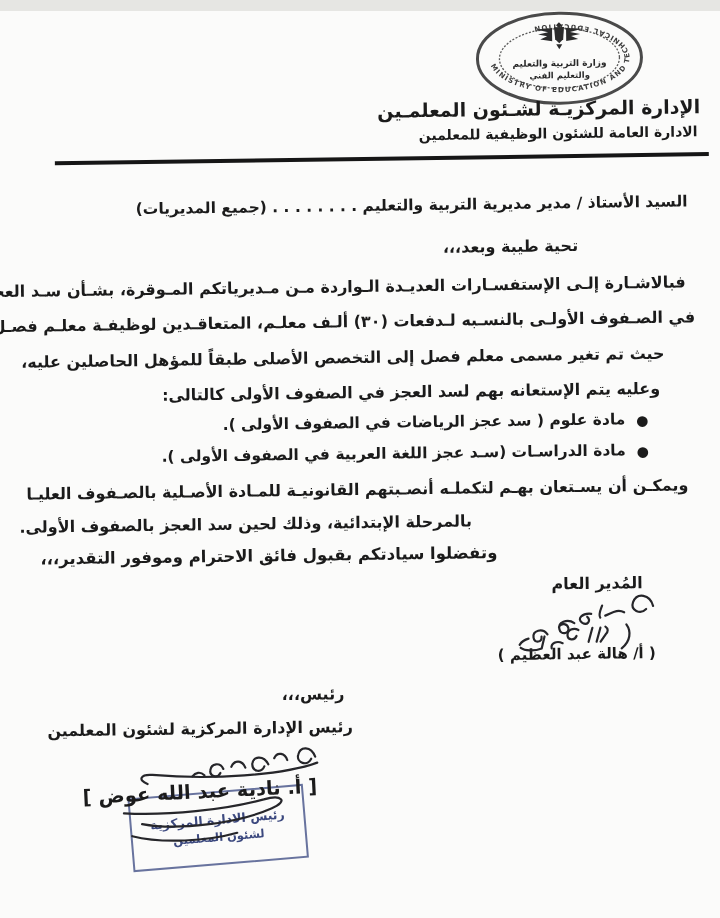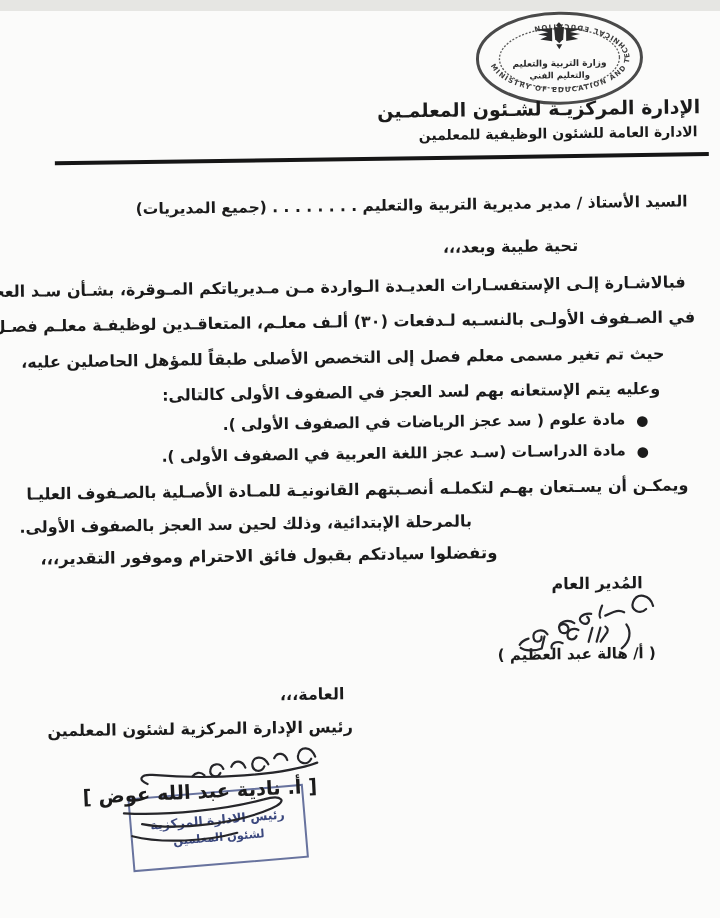--- a/index.html
+++ b/index.html
@@ -113,21 +113,21 @@
     <div class="txt cl2">بالمرحلة الإبتدائية، وذلك لحين سد العجز بالصفوف الأولى.</div>
     <div class="txt salut">وتفضلوا سيادتكم بقبول فائق الاحترام وموفور التقدير،،،</div>
 
     <div class="txt dir-title">المُدير العام</div>
     <svg class="sig1" viewBox="0 0 180 76">
       <path class="ink" d="M170,22 c-3,-12 -16,-14 -20,-4 c-3,8 7,13 13,7 m-22,3 c-7,-4 -13,1 -19,3 m-3,-10 c-2,5 -4,9 -2,12 m-9,-4 c-9,-1 -15,5 -9,9 c5,3 9,-2 5,-6 m-13,6 c-7,-5 -17,-1 -15,6 c1,6 10,5 9,-1 c-1,-5 -7,-5 -9,-2 m-12,8 c-5,-7 -15,-4 -14,3 c1,6 9,5 8,-1 m-13,2 c-4,1 -7,3 -9,6"></path>
       <path class="ink" d="M143,40 c5,7 4,17 -5,24 m-16,-22 c3,2 3,5 0,8 l-5,7 m-8,-14 l-4,14 m12,-14 l-4,14 m-18,-12 c-5,-3 -11,0 -11,5 c0,5 7,6 9,1 m-14,7 c-6,-3 -12,0 -11,5 m-7,-12 l-3,12 c-8,3 -17,2 -21,-1"></path>
     </svg>
     <div class="txt dir-name">( أ/ هالة عبد العظيم )</div>
 
-    <div class="txt approve">العامة،،،</div>
+    <div class="txt approve">رئيس،،،</div>
     <div class="txt appr-title">رئيس الإدارة المركزية لشئون المعلمين</div>
 
     <div class="stamp">
       <div class="s1">رئيس الادارة المركزية</div>
       <div class="s2">لشئون المعلمين</div>
     </div>
 
     <div class="txt appr-name">[ أ. نادية عبد الله عوض ]</div>
 
     <svg class="sig2" viewBox="0 0 228 132">

